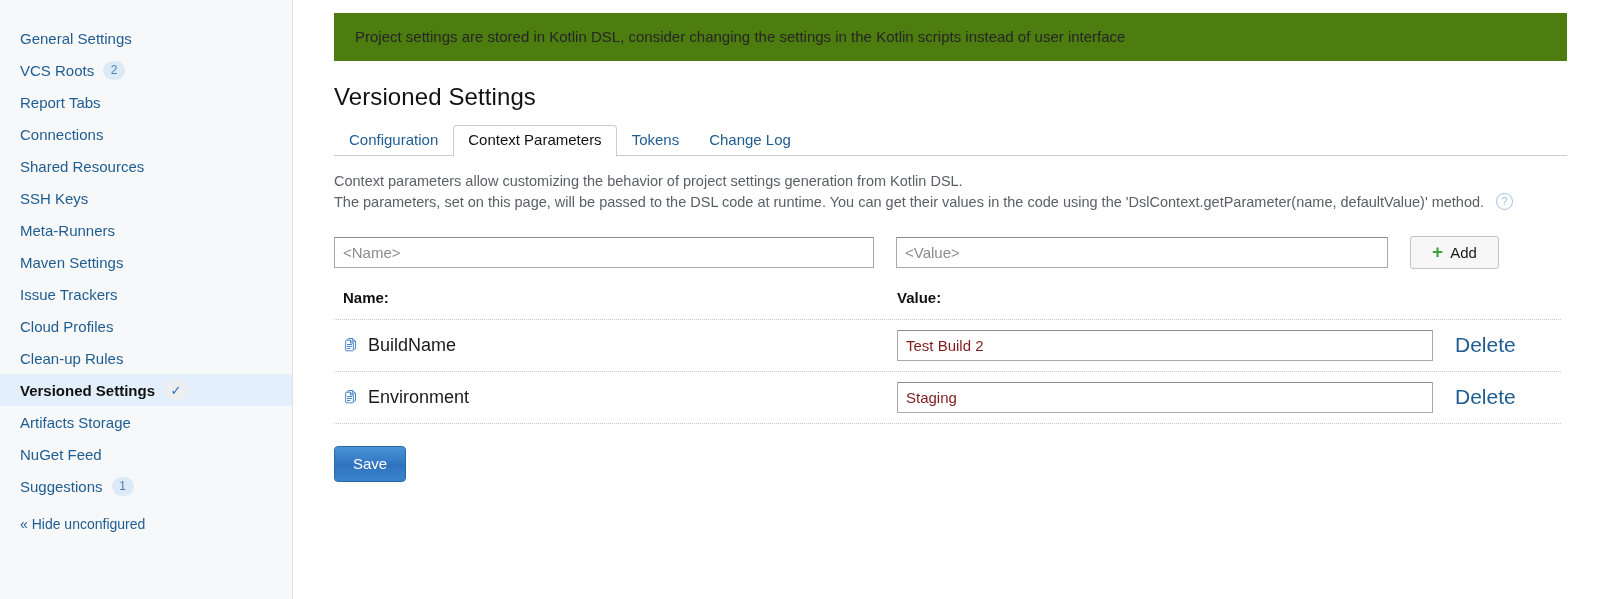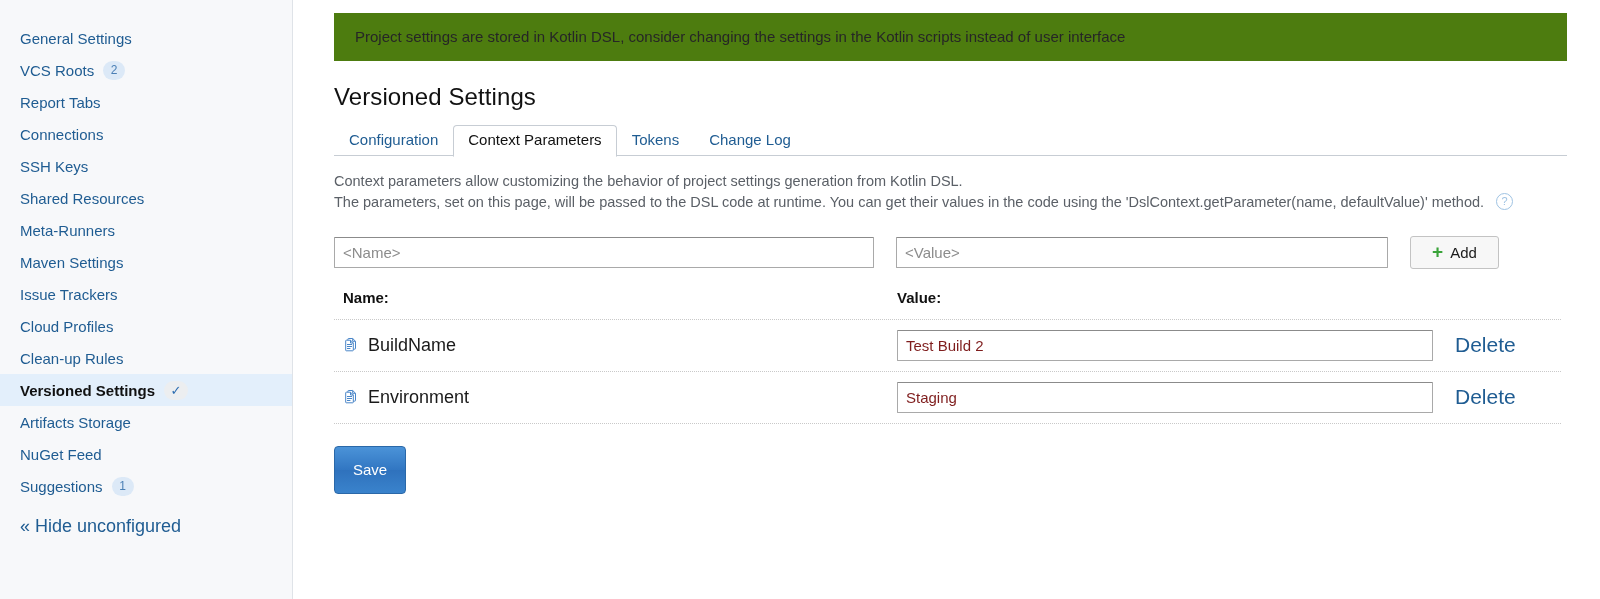--- a/index.html
+++ b/index.html
@@ -62,21 +62,21 @@
   }
   .badge.check {
     background: #eceef0;
     color: #2b6cb0;
     font-size: 13px;
     min-width: 24px;
   }
   .hide-unconf {
     margin-top: 14px;
     padding-left: 20px;
-    font-size: 18px;
+    font-size: 14px;
     color: #1f5c92;
     cursor: pointer;
     white-space: nowrap;
   }
 
   
   .main {
     flex: 1 1 auto;
     height: 599px;
     position: relative;
@@ -264,21 +264,21 @@
     text-decoration: none;
     white-space: nowrap;
   }
   .tbl-bottom {
     border-top: 1px dotted #c9c9c9;
   }
 
   .save-wrap { margin-top: 22px; }
   .save-btn {
     width: 72px;
-    height: 48px;
+    height: 36px;
     border: 1px solid #2a68a8;
     border-radius: 4px;
     background: linear-gradient(to bottom, #4b93d8 0%, #3176c2 50%, #2f72bd 51%, #3a83cc 100%);
     color: #ffffff;
     font-size: 15px;
     font-family: "Liberation Sans", sans-serif;
     cursor: pointer;
   }
 </style>
 </head>
@@ -295,24 +295,24 @@
           <span class="lbl">VCS Roots</span>
           <span class="badge">2</span>
         </div>
         <div class="side-item">
           <span class="lbl">Report Tabs</span>
         </div>
         <div class="side-item">
           <span class="lbl">Connections</span>
         </div>
         <div class="side-item">
+          <span class="lbl">Shared Resources</span>
+        </div>
+        <div class="side-item">
           <span class="lbl">SSH Keys</span>
-        </div>
-        <div class="side-item">
-          <span class="lbl">Shared Resources</span>
         </div>
         <div class="side-item">
           <span class="lbl">Meta-Runners</span>
         </div>
         <div class="side-item">
           <span class="lbl">Maven Settings</span>
         </div>
         <div class="side-item">
           <span class="lbl">Issue Trackers</span>
         </div>

